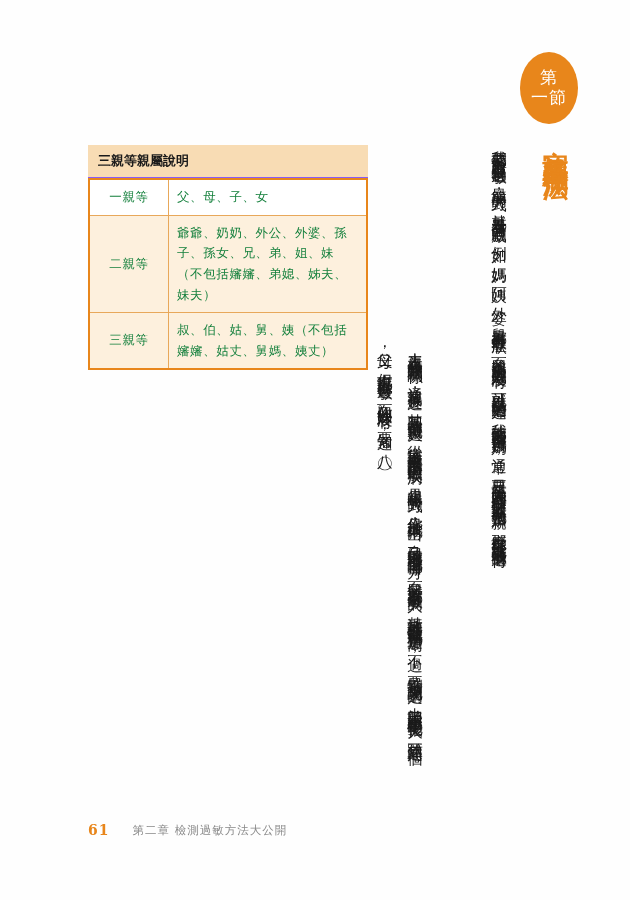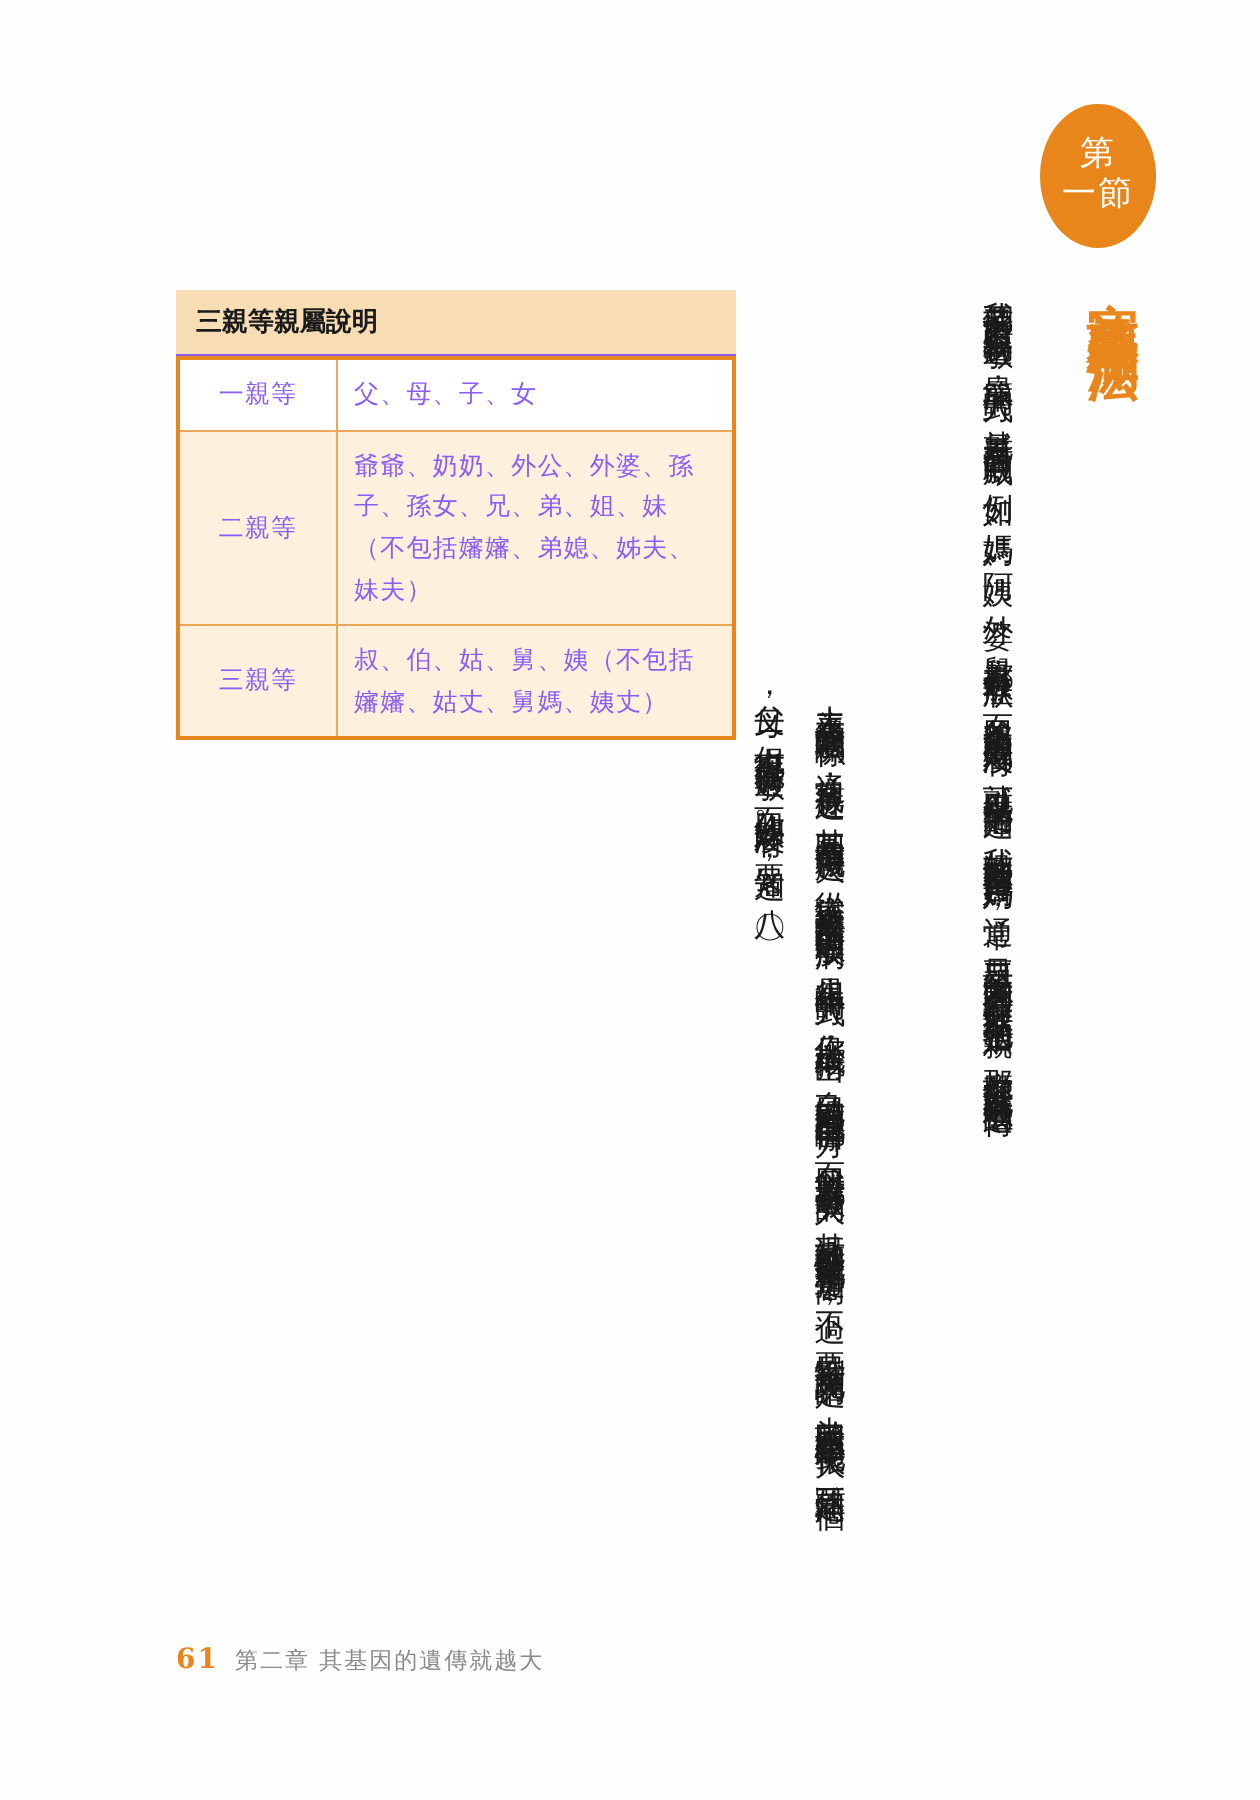--- a/index.html
+++ b/index.html
@@ -107,21 +107,21 @@
     padding: 7px 10px;
     border-bottom: 1px solid #8b5cf6;
     box-sizing: border-box;
   }
   .kin-table td {
     border: 1px solid #e8a85a;
     padding: 7px 8px;
     vertical-align: top;
     line-height: 1.65;
     letter-spacing: 0.6px;
-    color: #8b5cf6;
+    color: #15803d;
   }
   .kin-table td.label {
     width: 62px;
     text-align: center;
     white-space: nowrap;
     vertical-align: middle;
   }
   .kin-table tr.alt td {
     background: #fdf0dd;
   }
@@ -130,21 +130,21 @@
   .footer {
     position: absolute;
     left: 88px;
     bottom: 62px;
     font-size: 11.5px;
     color: #8a8a8a;
     letter-spacing: 1px;
     font-family: "DejaVu Serif", "Liberation Serif", serif;
     display: flex;
     align-items: flex-end;
-    gap: 8px;
+    gap: 23px;
   }
   .footer .pagenum {
     color: #e8861b;
     font-size: 14px;
     font-weight: bold;
   }
 </style>
 </head>
 <body>
 
@@ -174,16 +174,16 @@
         <td class="label">三親等</td>
         <td>叔、伯、姑、舅、姨（不包括嬸嬸、姑丈、舅媽、姨丈）</td>
       </tr>
     </tbody>
   </table>
 
   <div class="body-block" id="para-2">上表為三親等的親屬關係，通常親等越近，其基因的遺傳就越大。從家族過敏史來推斷自己的過敏疾病，是很粗略的方式，你只能大概猜出，自己的過敏可能遺傳自哪方，而父母雙方都有過敏的人，其過敏的可能性也就相對提高了。不過，要特別補充說明的是，由於基因重組的變化很大，雖然是同一個父母，但也有可能你有過敏，而你的妹妹沒有。要知道，八〇</div>
 
   <div class="footer">
     <span class="pagenum">61</span>
-    <span>第二章  其基因的遺傳就越大</span>
+    <span>第二章  檢測過敏方法大公開</span>
   </div>
 
 </div>
 
 </body></html>

